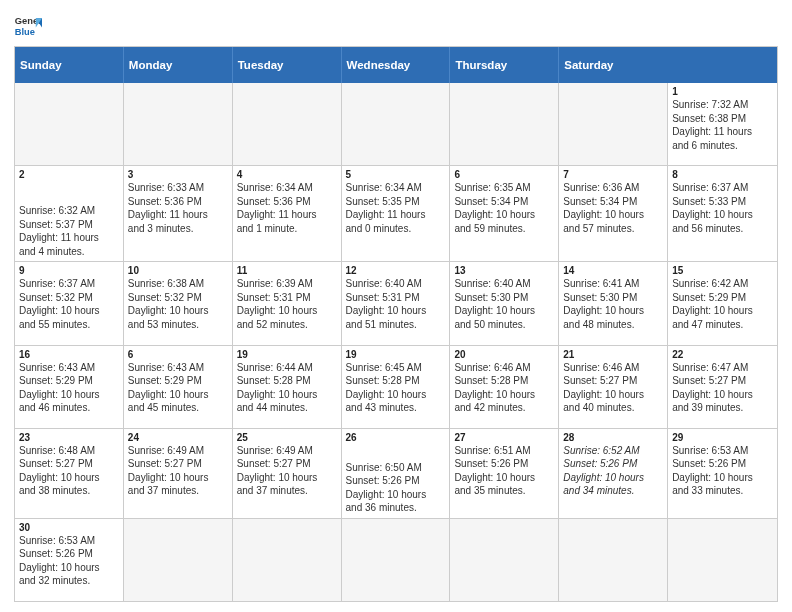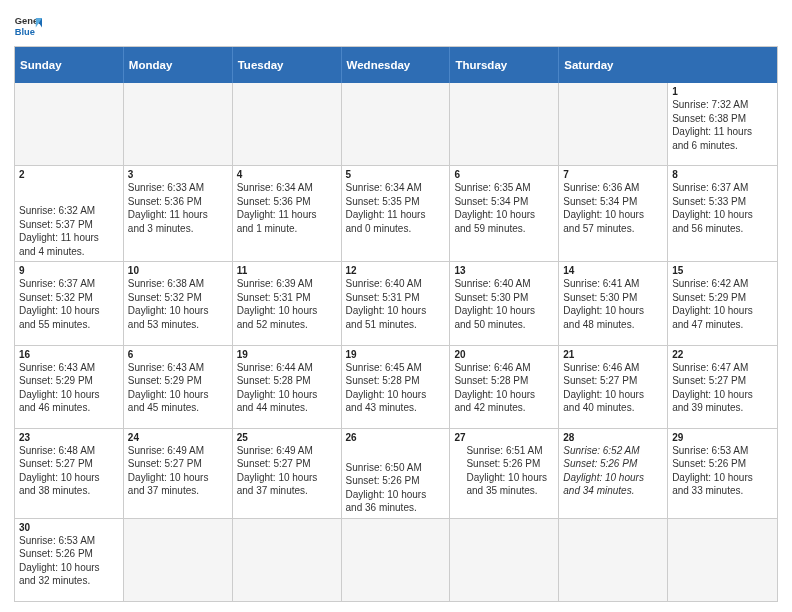--- a/index.html
+++ b/index.html
@@ -322,21 +322,21 @@
           </div>
           <div class="cal-cell">
             <div class="cell-date">26</div>
             <div class="cell-info" style="white-space: pre-line; margin-top: 17px;">Sunrise: 6:50 AM
 Sunset: 5:26 PM
 Daylight: 10 hours
 and 36 minutes.</div>
           </div>
           <div class="cal-cell">
             <div class="cell-date">27</div>
-            <div class="cell-info" style="white-space: pre-line; margin-left: 12px;">Sunrise: 6:51 AM
+            <div class="cell-info" style="white-space: pre-line;">Sunrise: 6:51 AM
 Sunset: 5:26 PM
 Daylight: 10 hours
 and 35 minutes.</div>
           </div>
           <div class="cal-cell">
             <div class="cell-date">28</div>
             <div class="cell-info" style="white-space: pre-line; font-style: italic;">Sunrise: 6:52 AM
 Sunset: 5:26 PM
 Daylight: 10 hours
 and 34 minutes.</div>

